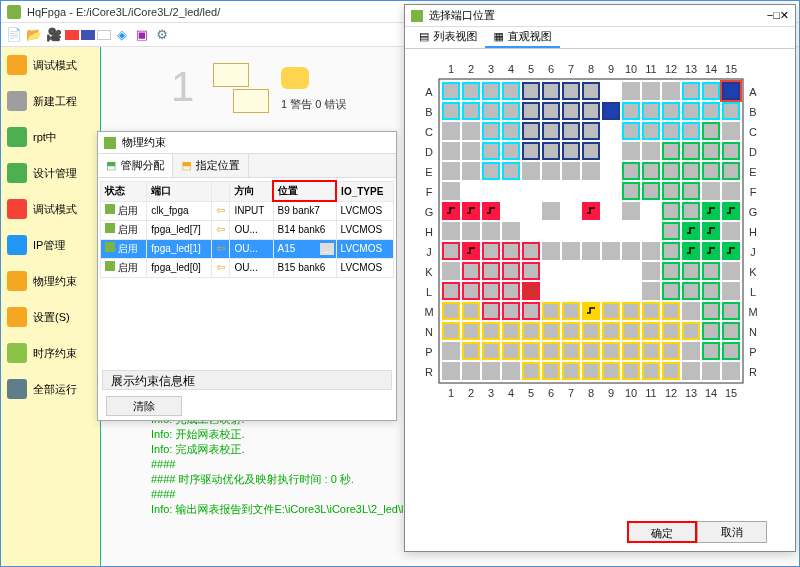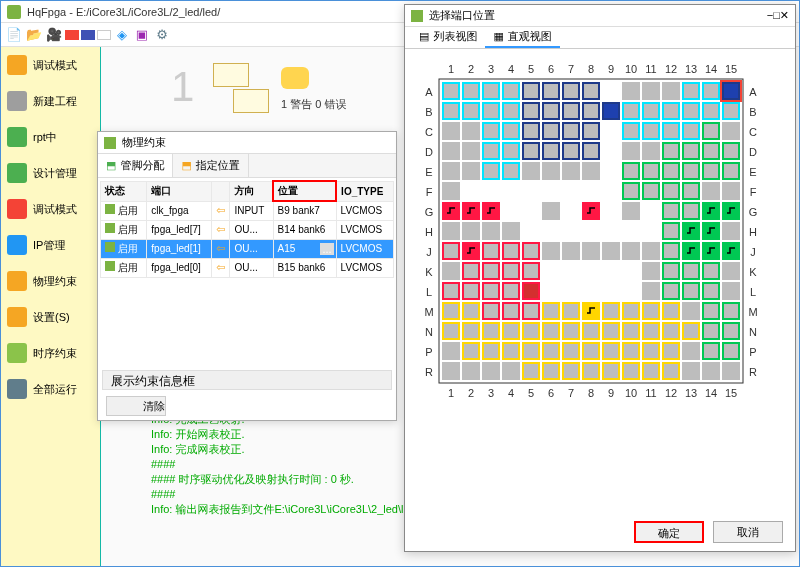--- a/index.html
+++ b/index.html
@@ -35,32 +35,32 @@
 .subtb .ic{width:16px;height:16px;display:inline-block;background:#ddd;border-radius:2px}
 .grid{padding:2px}
 .grid table{width:100%;border-collapse:collapse}
 .grid th,.grid td{border:1px solid #e8e8e8;padding:2px 4px;text-align:left;font-size:10px;height:18px}
 .grid th{background:#f5f5f5}
 .grid tr.sel td{background:#3399ff;color:#fff}
 .grid .arrow{color:#f5a623}
 .grid .chk{width:10px;height:10px;display:inline-block;background:#7cb342}
 .redbox{border:2px solid red !important}
 .footer-bar{position:absolute;bottom:30px;left:4px;right:4px;height:20px;background:#f0f0f0;border:1px solid #ddd;padding:2px 8px;font-size:12px}
-.clear-btn{position:absolute;bottom:4px;left:8px;width:60px;height:20px;background:#f0f0f0;border:1px solid #ccc;text-align:right;line-height:18px;cursor:pointer}
+.clear-btn{position:absolute;bottom:4px;left:8px;width:76px;height:20px;background:#f0f0f0;border:1px solid #ccc;text-align:center;line-height:18px;cursor:pointer}
 
 .port-dialog{position:absolute;right:3px;top:3px;width:392px;height:548px;background:#fff;border:1px solid #888;box-shadow:0 2px 10px rgba(0,0,0,0.2)}
 .port-dialog .dtitle{height:22px;display:flex;align-items:center;padding:0 6px;border-bottom:1px solid #ddd}
 .port-dialog .dtitle .sq{width:12px;height:12px;background:#7cb342;margin-right:6px}
 .port-dialog .wbtns{margin-left:auto;display:flex}
 .view-tabs{height:22px;display:flex;border-bottom:1px solid #ccc;padding:0 6px}
 .view-tab{display:flex;align-items:center;padding:0 8px;gap:4px;cursor:pointer;border-bottom:2px solid transparent}
 .view-tab.active{border-bottom:2px solid #3399ff}
 .grid-area{padding:10px 12px}
 .grid-svg{display:block}
-.dlg-btns{position:absolute;bottom:8px;right:12px;display:flex;gap:9px}
+.dlg-btns{position:absolute;bottom:8px;right:28px;display:flex;gap:0}
 .dlg-btn{width:70px;height:22px;background:#f0f0f0;border:1px solid #aaa;text-align:center;line-height:20px;cursor:pointer}
 .dlg-btn.primary{border:2px solid red}
 </style>
 </head>
 <body>
 
 <div class="titlebar">
   <span class="app-icon"></span>
   <span class="title">HqFpga - E:/iCore3L/iCore3L/2_led/led/</span>
   <span class="wbtn">−</span>

